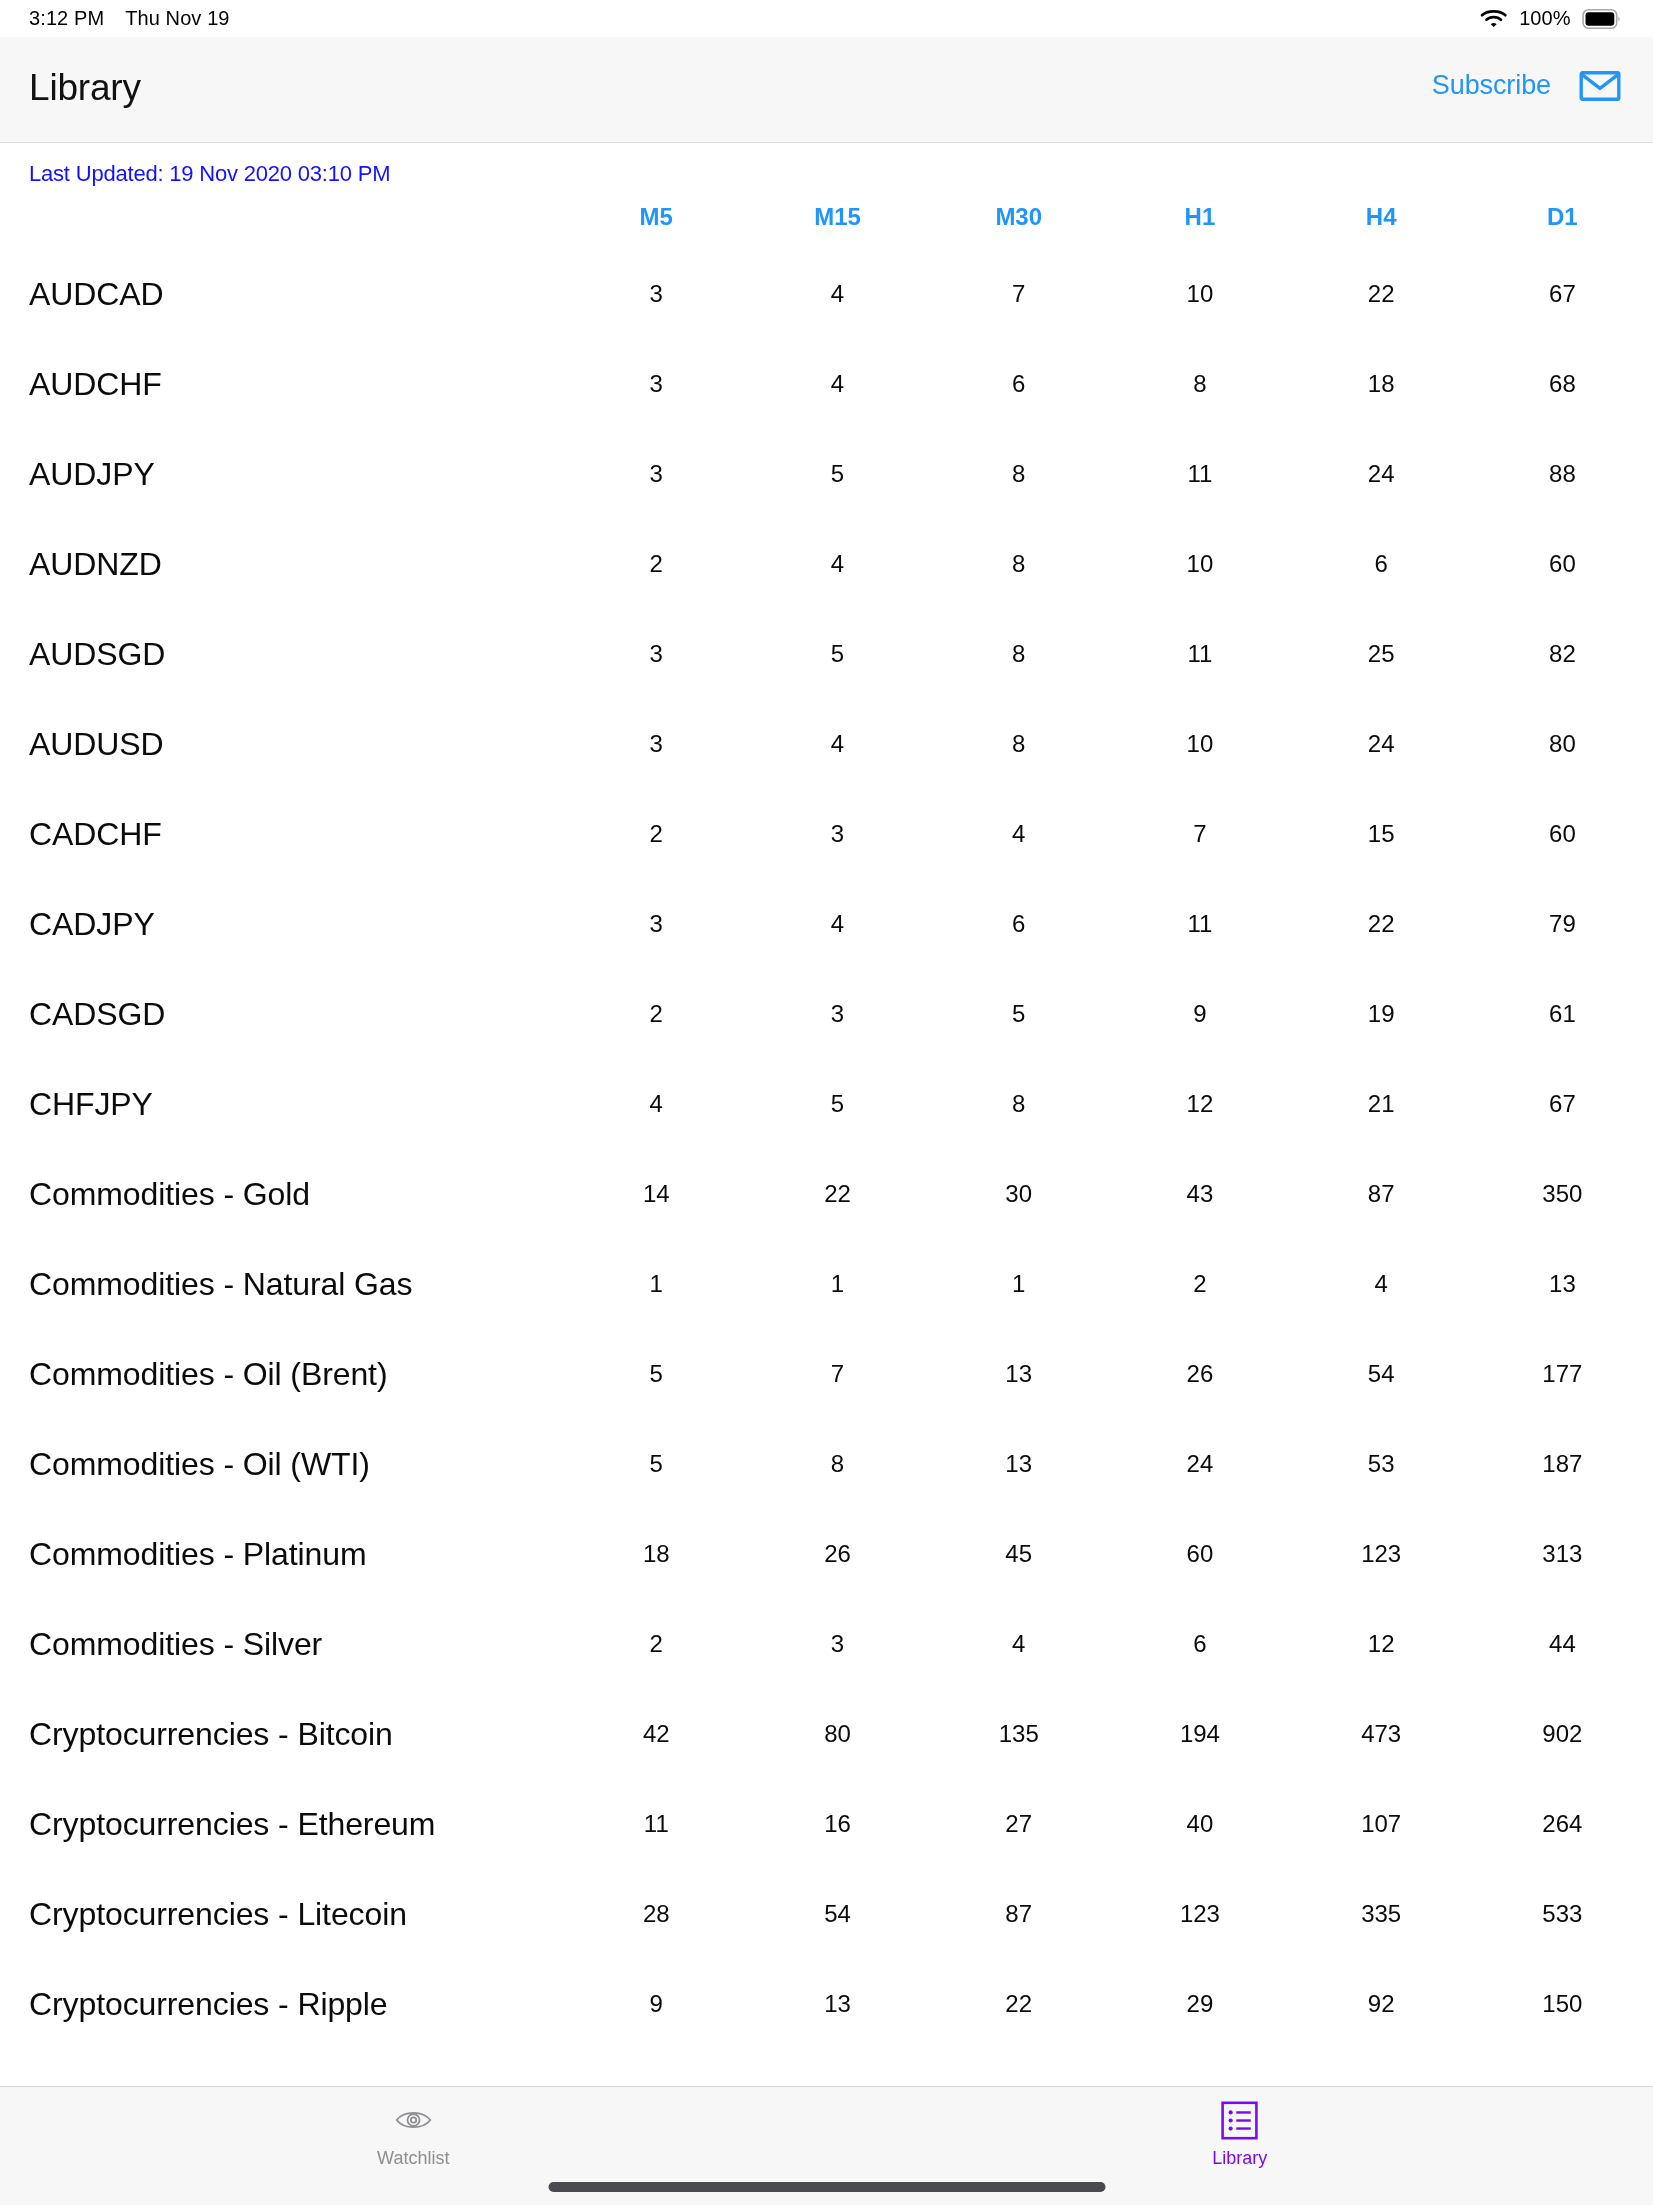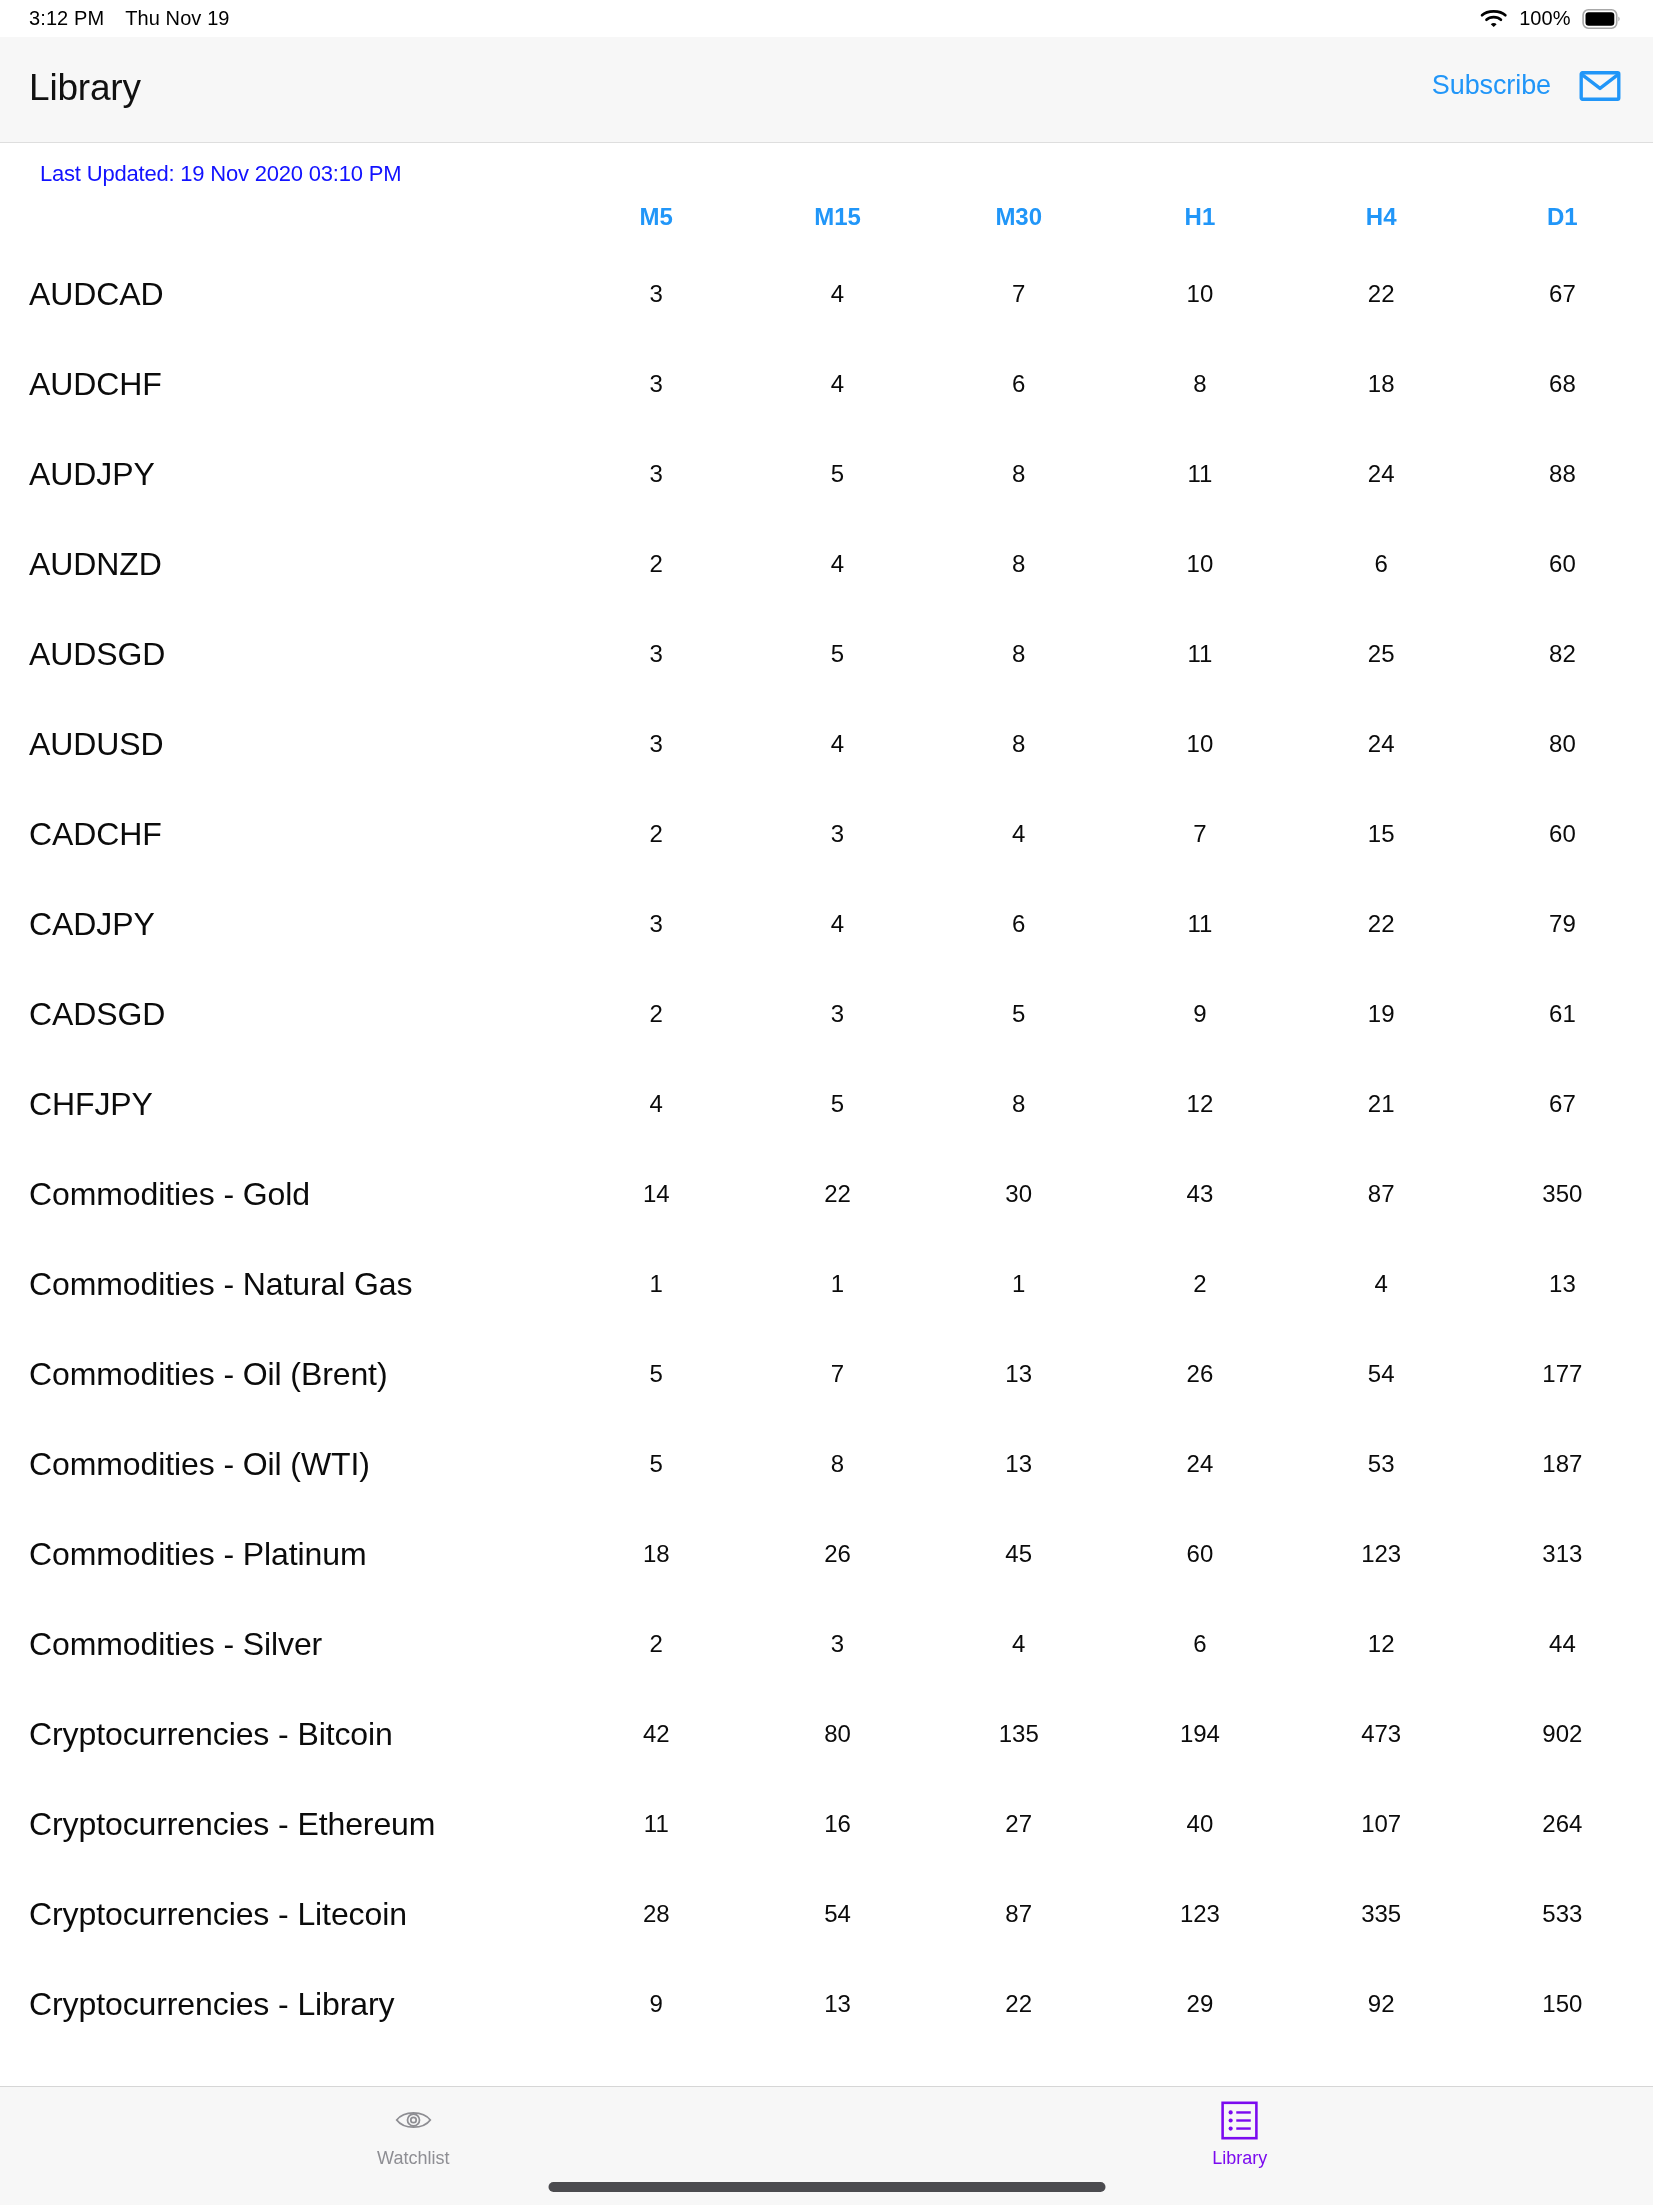--- a/index.html
+++ b/index.html
@@ -76,21 +76,21 @@
   
   .content {
     flex: 1 1 auto;
     background: #ffffff;
     overflow: hidden;
     position: relative;
   }
   .updated {
     font-size: 22px;
     color: #1212ff;
-    padding: 18px 0 0 40px;
+    padding: 18px 0 0 29px;
     letter-spacing: -0.2px;
   }
 
   table.quote-table {
     width: 100%;
     border-collapse: collapse;
     table-layout: fixed;
     margin-top: 4.8px;
   }
   table.quote-table col.c-name { width: 565px; }
@@ -392,21 +392,21 @@
           <tr>
             <td class="name-cell">Cryptocurrencies - Litecoin</td>
             <td class="val-cell">28</td>
             <td class="val-cell">54</td>
             <td class="val-cell">87</td>
             <td class="val-cell">123</td>
             <td class="val-cell">335</td>
             <td class="val-cell">533</td>
           </tr>
           <tr>
-            <td class="name-cell">Cryptocurrencies - Library</td>
+            <td class="name-cell">Cryptocurrencies - Ripple</td>
             <td class="val-cell">9</td>
             <td class="val-cell">13</td>
             <td class="val-cell">22</td>
             <td class="val-cell">29</td>
             <td class="val-cell">92</td>
             <td class="val-cell">150</td>
           </tr>
         </tbody>
     </table>
   </div>

